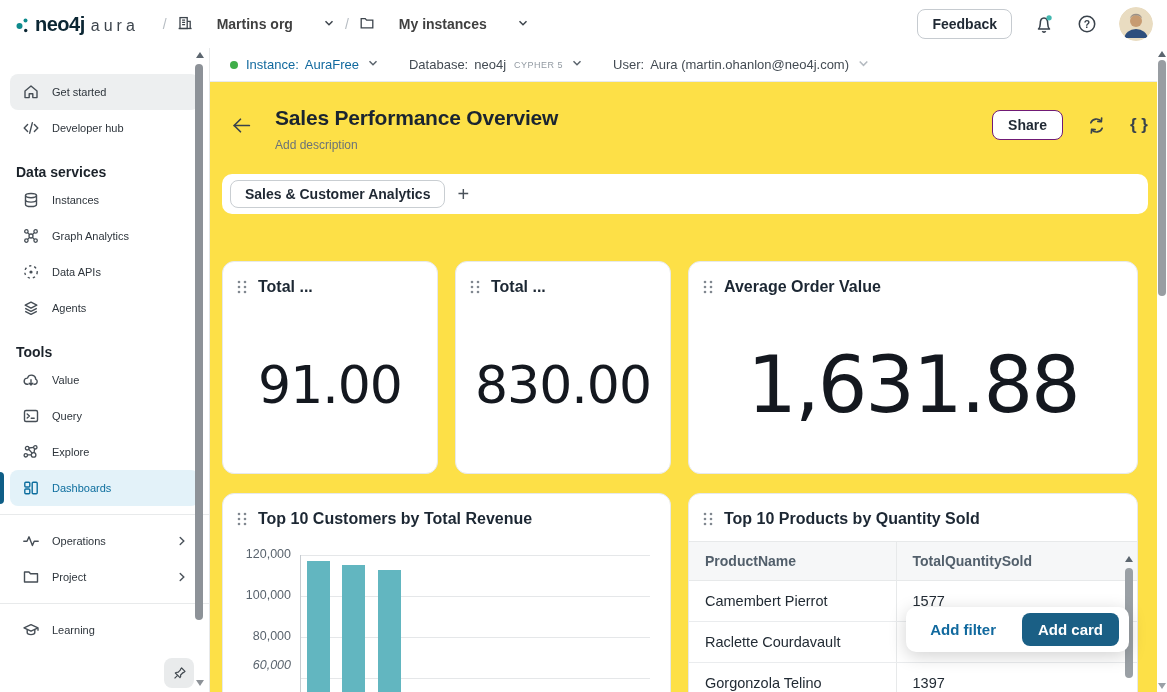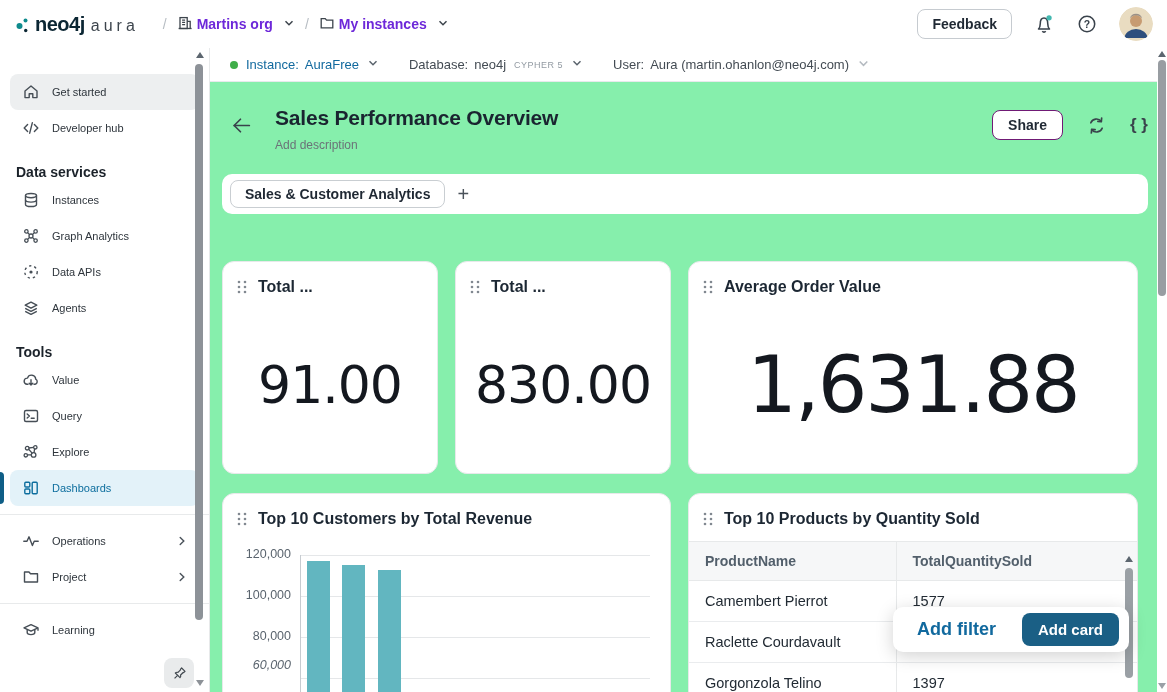--- a/index.html
+++ b/index.html
@@ -5,21 +5,21 @@
   * { margin:0; padding:0; box-sizing:border-box; }
   html,body { width:1167px; height:692px; overflow:hidden; }
   body { font-family:"Liberation Sans", sans-serif; background:#fff; color:#242b33; position:relative; }
 
   
   .navbar { height:48px; display:flex; align-items:center; padding:0 14px 0 16px; background:#fff; }
   .logo { display:flex; align-items:baseline; gap:6px; margin-right:14px; }
   .logo-name { font-size:20px; font-weight:700; color:#0b2633; letter-spacing:-0.5px; }
   .logo-suffix { font-size:16px; font-weight:400; color:#3d454d; letter-spacing:4px; }
   .crumb-sep { color:#b7bdc3; font-size:14px; margin:0 10px; }
-  .crumb { display:flex; align-items:center; gap:4px; font-size:14px; font-weight:600; color:#6d28d9; cursor:pointer; }
+  .crumb { display:flex; align-items:center; gap:24px; font-size:14px; font-weight:600; color:#404040; cursor:pointer; }
   .crumb svg { color:#3c444c; }
   .chev { color:#5a636c; margin-left:6px; }
   .nav-right { margin-left:auto; display:flex; align-items:center; gap:21px; }
   .feedback-btn { font-size:14px; font-weight:700; color:#1f2833; background:#fff; border:1px solid #c6cbd0; border-radius:8px; padding:6px 14px; cursor:pointer; }
   .icon-btn { background:none; border:none; cursor:pointer; color:#39424b; display:flex; align-items:center; position:relative; }
   .avatar { width:34px; height:34px; border-radius:50%; overflow:hidden; cursor:pointer; border:none; padding:0; background:none; }
 
   
   .app { display:flex; height:644px; }
 
@@ -34,21 +34,21 @@
   .sb-heading { margin:16px 0 0 16px; height:20px; line-height:20px; font-size:14px; font-weight:700; color:#1b222a; }
   .sb-chevR { margin-left:auto; color:#4a525a; display:flex; }
   .sb-divider { height:1px; background:#e8eaeb; margin:8px 0; }
   .sb-scrollbar { position:absolute; top:4px; right:5px; bottom:20px; width:9px; }
   .sb-scroll-up { position:absolute; top:0; left:1px; width:0; height:0; border-left:4px solid transparent; border-right:4px solid transparent; border-bottom:6px solid #5c666f; cursor:pointer; }
   .sb-scroll-thumb { position:absolute; top:12px; left:0; width:8px; height:556px; background:#8d9298; border-radius:4px; cursor:pointer; }
   .sb-scroll-down { position:absolute; bottom:-14px; left:1px; width:0; height:0; border-left:4px solid transparent; border-right:4px solid transparent; border-top:6px solid #8d9298; cursor:pointer; }
   .pin-btn { position:absolute; right:15px; bottom:4px; width:30px; height:30px; border-radius:8px; background:#e9ebec; border:none; display:flex; align-items:center; justify-content:center; color:#41484f; cursor:pointer; }
 
   
-  .main { flex:1; background:#86efac; position:relative; overflow:hidden; }
+  .main { flex:1; background:#fde047; position:relative; overflow:hidden; }
   .statusbar { height:34px; background:#fff; border-bottom:1px solid #e8eaec; display:flex; align-items:center; padding-left:20px; gap:30px; font-size:13px; color:#434b53; }
   .status-group { display:flex; align-items:center; gap:6px; cursor:pointer; }
   .status-dot { width:8px; height:8px; border-radius:50%; background:#3fae49; margin-right:2px; }
   .cypher-badge { font-size:9px; letter-spacing:.5px; color:#939ba3; margin-left:2px; }
   .status-group .chev { margin-left:2px; }
   .chev.light { color:#b4bac0; }
 
   .content { padding:0 19px 0 12px; }
   .page-header { display:flex; align-items:flex-start; margin-top:24px; }
   .back-btn { background:none; border:none; cursor:pointer; color:#39424b; margin:8px 0 0 8px; display:flex; }
@@ -88,21 +88,21 @@
 
   .dash-table { width:100%; border-collapse:collapse; margin-top:13px; font-size:14.5px; table-layout:fixed; }
   .dash-table th { background:#f6f7f8; border-top:1px solid #e7e9ea; border-bottom:1px solid #e7e9ea; text-align:left; font-size:14px; font-weight:700; color:#525f6b; padding:11px 16px; }
   .dash-table th:first-child, .dash-table td:first-child { width:207px; border-right:1px solid #e7e9ea; }
   .dash-table td { padding:12px 16px; color:#222b34; border-bottom:1px solid #eaecee; }
   .tbl-scrollbar { position:absolute; top:62px; right:3px; bottom:0; width:10px; }
   .tbl-up { position:absolute; top:0; left:1px; width:0; height:0; border-left:4px solid transparent; border-right:4px solid transparent; border-bottom:6px solid #5c666f; cursor:pointer; }
   .tbl-thumb { position:absolute; top:12px; left:1px; width:8px; height:110px; background:#9aa0a5; border-radius:4px; cursor:pointer; }
 
   .floating-panel { position:absolute; right:38px; bottom:40px; background:#fff; border-radius:10px; box-shadow:0 4px 18px rgba(0,0,0,.18); display:flex; align-items:center; gap:26px; padding:6px 10px 6px 24px; z-index:5; }
-  .add-filter { background:none; border:none; font-size:18px; font-weight:700; color:#11699e; cursor:pointer; }
+  .add-filter { background:none; border:none; font-size:15px; font-weight:700; color:#11699e; cursor:pointer; }
   .add-card { background:#1a5f85; border:none; color:#fff; font-size:15px; font-weight:700; border-radius:8px; padding:8px 16px; cursor:pointer; }
 
   .main-scroll { position:absolute; top:0; right:0; bottom:0; width:10px; background:#fff; }
   .ms-up { position:absolute; top:3px; left:1px; width:0; height:0; border-left:4px solid transparent; border-right:4px solid transparent; border-bottom:6px solid #5c666f; cursor:pointer; }
   .ms-thumb { position:absolute; top:12px; left:1px; width:8px; height:236px; background:#989da2; border-radius:4px; cursor:pointer; }
   .ms-down { position:absolute; bottom:3px; left:1px; width:0; height:0; border-left:4px solid transparent; border-right:4px solid transparent; border-top:6px solid #9aa0a6; cursor:pointer; }
 </style>
 </head>
 <body>
 

